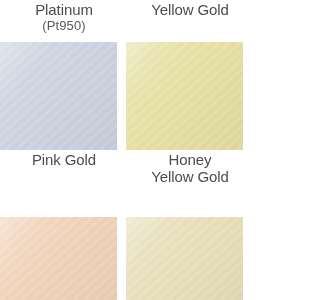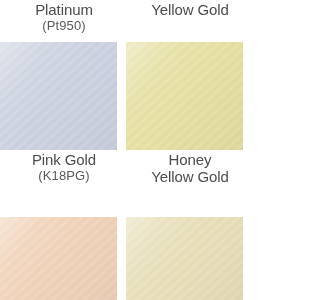--- a/index.html
+++ b/index.html
@@ -49,20 +49,21 @@
     align-items: center;
     justify-content: flex-start;
     box-sizing: border-box;
     padding-top: 1px;
     background: #ffffff;
     padding-left: 11px;
   }
   .caption.tall {
     height: 67px;
     padding-top: 1px;
+    gap: 9px;
   }
 
   .name {
     color: #4c4c4c;
     font-size: 15px;
     line-height: 17px;
     font-weight: 400;
     letter-spacing: -0.1px;
     text-align: center;
     white-space: pre-line;
@@ -149,21 +150,20 @@
       </div>
     </div>
 
   </div>
 
   <div class="row bottom">
 
     <div class="cell left">
       <div class="caption tall">
         <div class="name">Pink Gold</div>
-        <div class="code">(K18PG)</div>
       </div>
       <div class="swatch">
         <div class="base" style="background: rgb(241, 211, 185);"></div>
         <div class="grain"></div>
         <div class="sheen"></div>
       </div>
     </div>
 
     <div class="cell right">
       <div class="caption tall">

